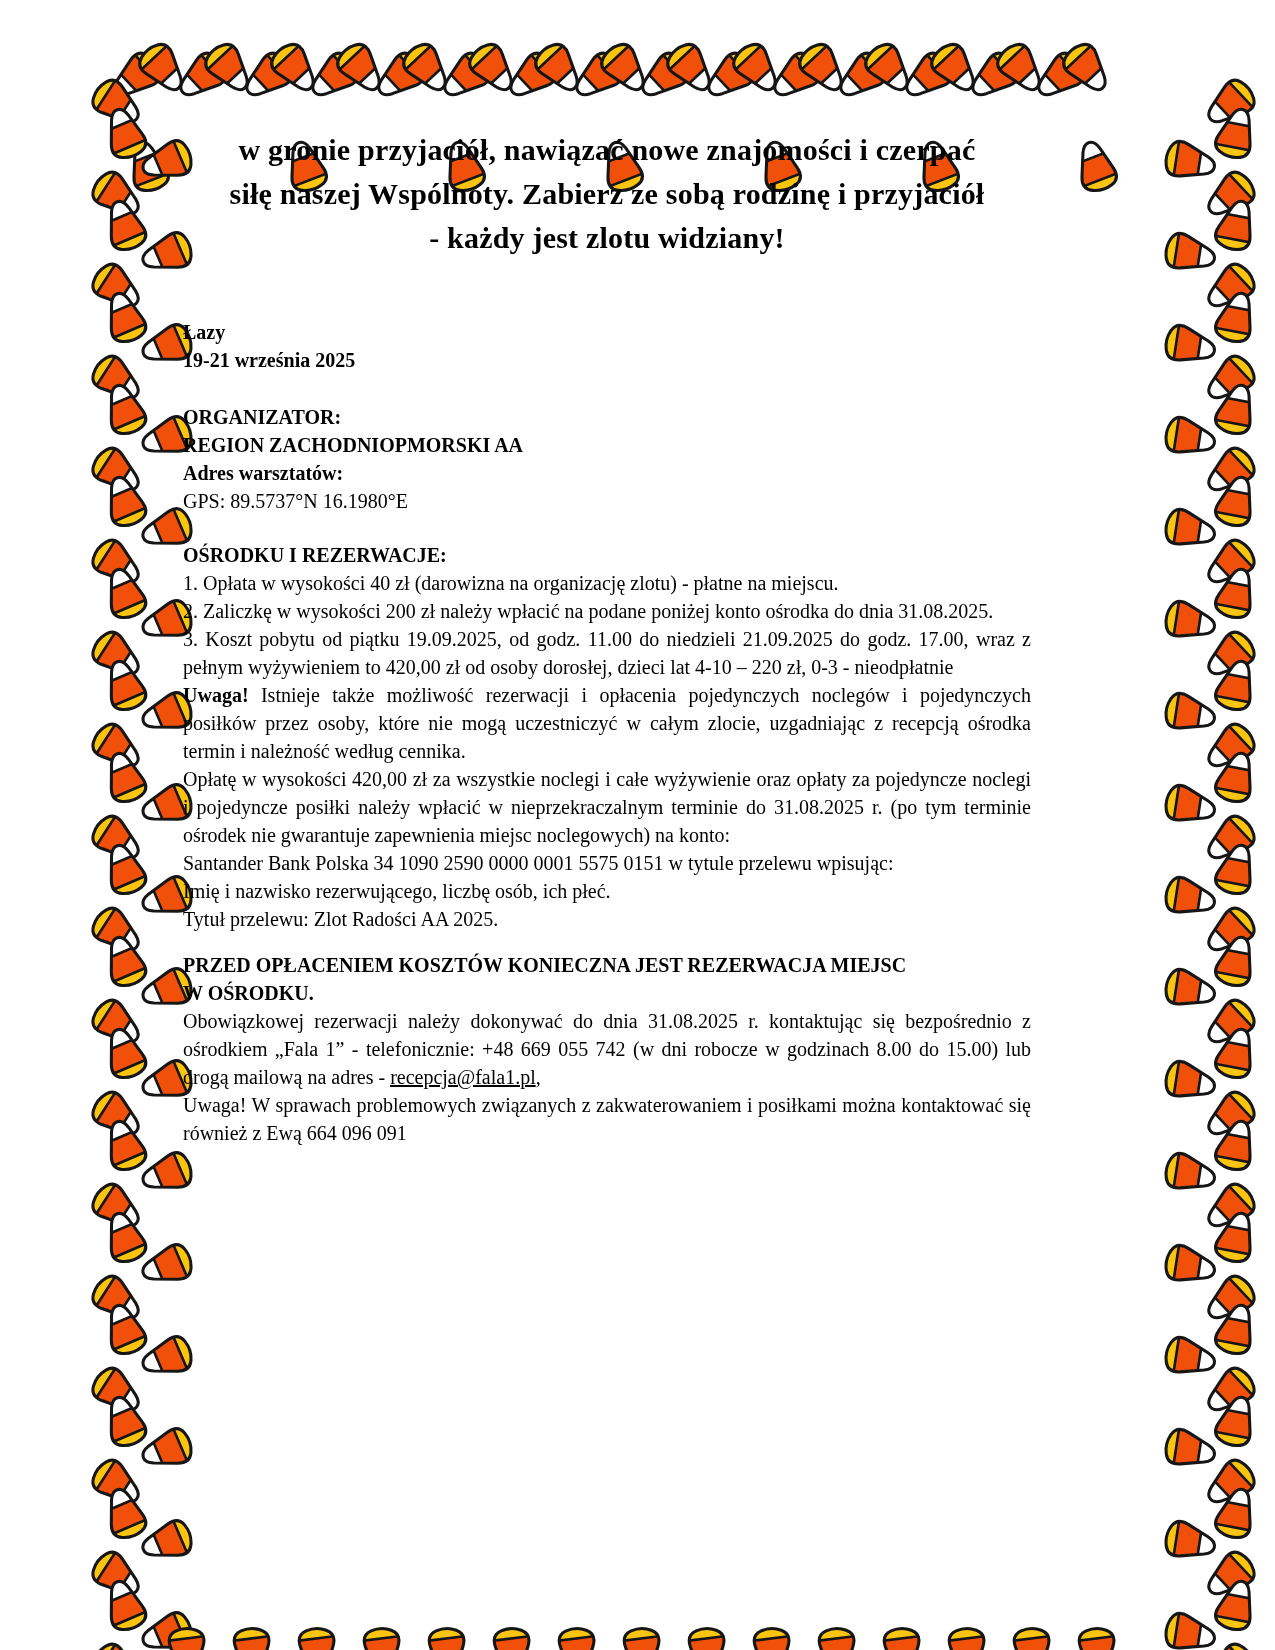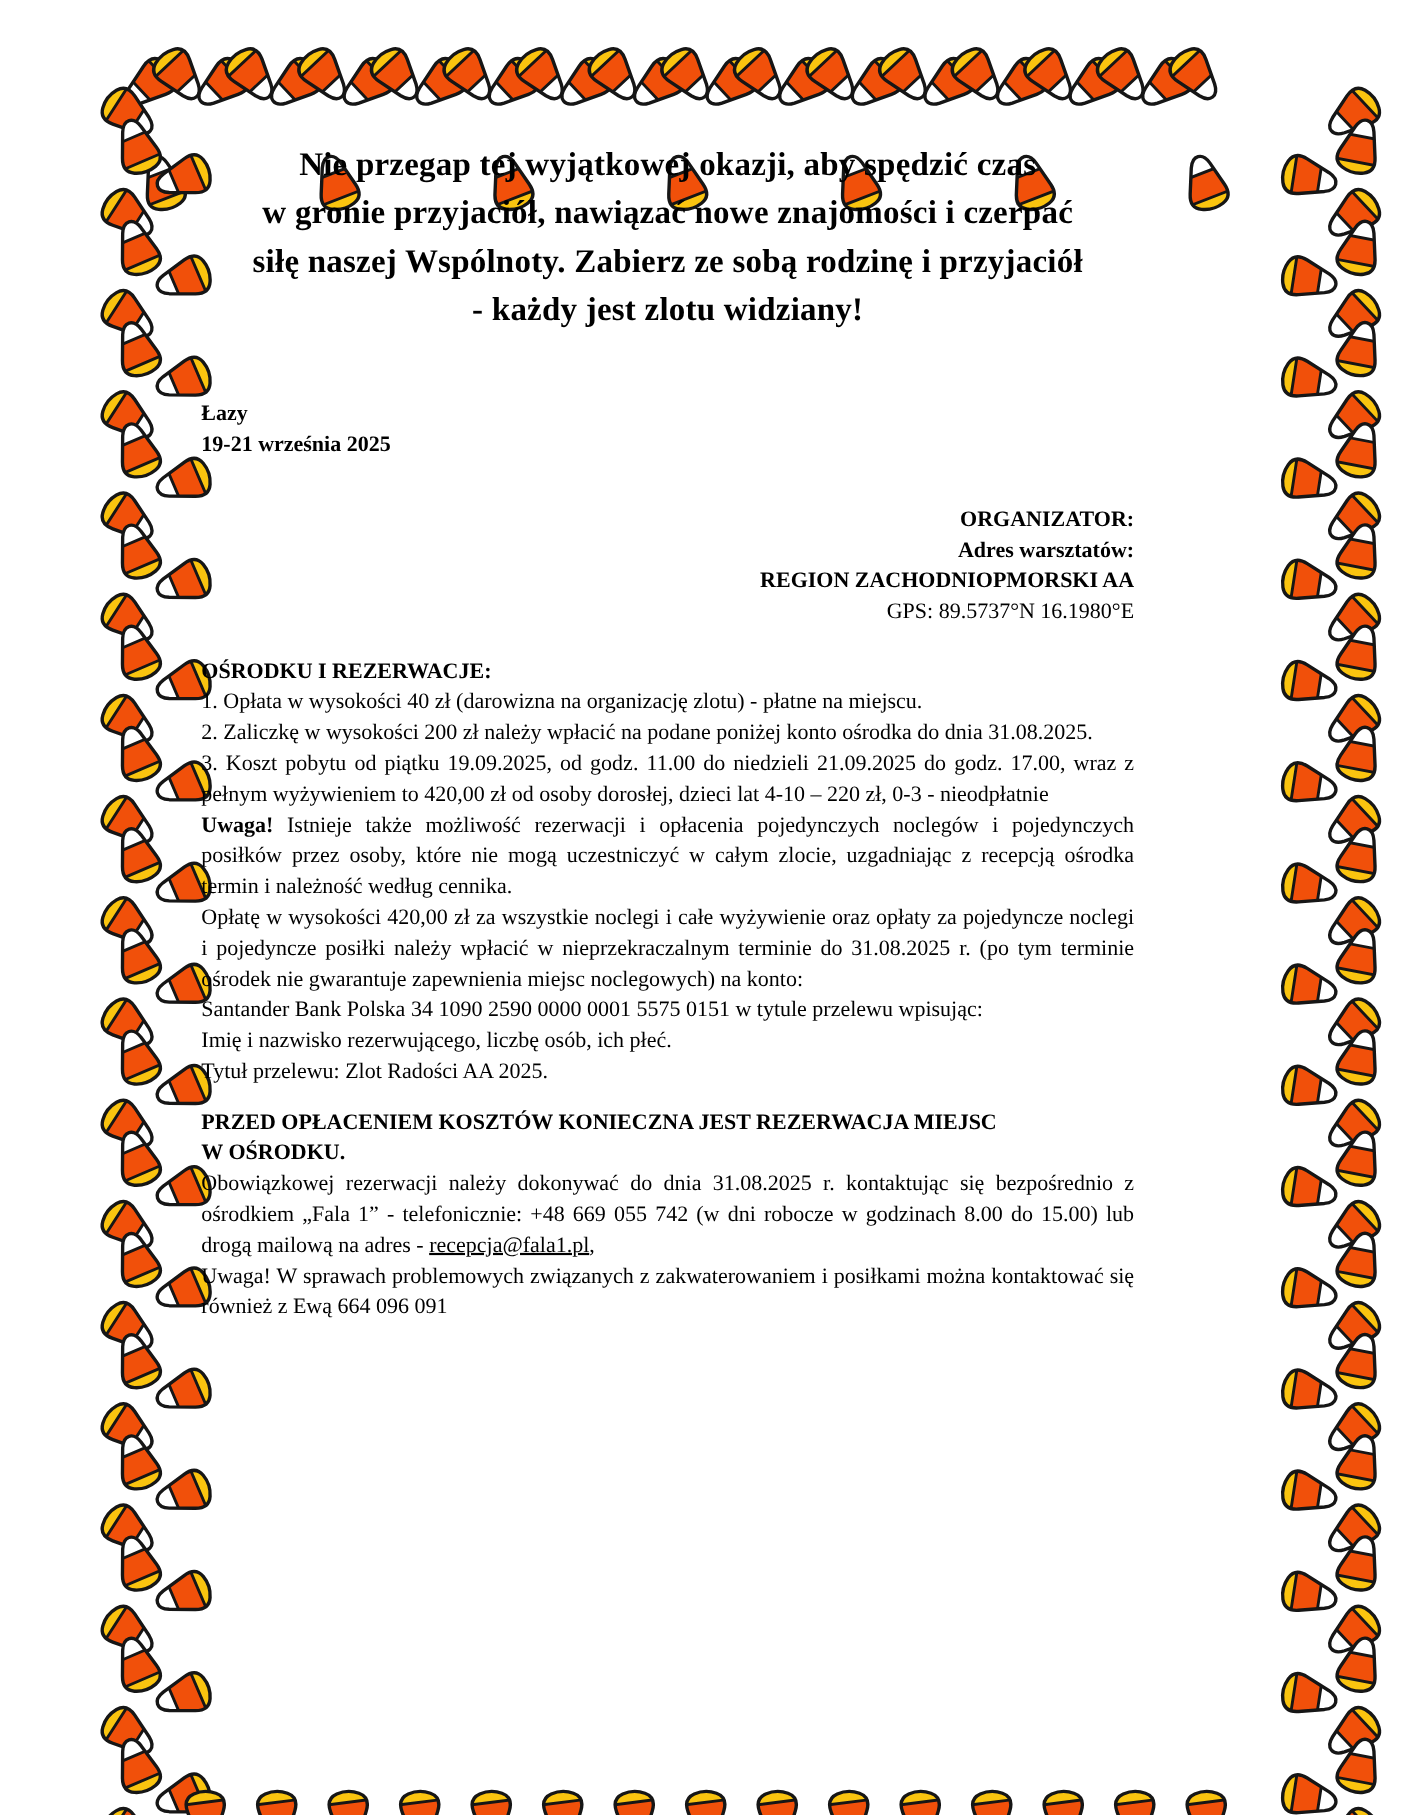--- a/index.html
+++ b/index.html
@@ -32,21 +32,21 @@
     font-size:30px;
     line-height:44px;
     text-align:center;
     letter-spacing:.2px;
   }
   .body-text{font-size:20px;line-height:28px;}
   p{margin:0;}
   .b{font-weight:bold;}
   .justify{text-align:justify;}
   .sec-event{margin-top:58px;}
-  .sec-organizer{margin-top:40px;text-align:right;}
+  .sec-organizer{margin-top:29px;}
   .sec-fees{margin-top:26px;}
   .sec-reservation{margin-top:18px;}
   .email-link{color:#000;cursor:pointer;}
 </style>
 </head>
 <body>
 
 <svg width="0" height="0" style="position:absolute" aria-hidden="true">
   <defs>
     <path id="candy-body" d="M50 8 C60 8 66 16 70 27 L87 78 C93 96 88 109 73 115 C58 121 42 121 27 115 C12 109 7 96 13 78 L30 27 C34 16 40 8 50 8 Z"></path>
@@ -845,35 +845,34 @@
       <span class="candy" style="left: 1075px; top: 1624px; transform: rotate(178deg);">
         <svg viewBox="0 0 100 130" aria-hidden="true">
           <use href="#candy-shape"></use>
         </svg>
       </span>
     </div>
 
   <main class="content">
 
     <header class="intro" id="intro">
-        <div>Nie przegap tej wyjątkowej okazji, aby spędzić czas</div>
         <div>w gronie przyjaciół, nawiązać nowe znajomości i czerpać</div>
         <div>siłę naszej Wspólnoty. Zabierz ze sobą rodzinę i przyjaciół</div>
         <div>- każdy jest zlotu widziany!</div>
       </header>
 
     <section class="body-text sec-event">
       <p class="b">Łazy</p>
       <p class="b">19-21 września 2025</p>
     </section>
 
     <section class="body-text sec-organizer">
       <p class="b">ORGANIZATOR:</p>
+      <p class="b">REGION ZACHODNIOPMORSKI AA</p>
       <p class="b">Adres warsztatów:</p>
-      <p class="b">REGION ZACHODNIOPMORSKI AA</p>
       <p>GPS: 89.5737°N 16.1980°E</p>
     </section>
 
     <section class="body-text sec-fees">
       <p class="b">OŚRODKU I REZERWACJE:</p>
       <div id="fees-paragraphs">
           <p class=""><span>1. Opłata w wysokości 40 zł (darowizna na organizację zlotu) - płatne na miejscu.</span></p>
           <p class=""><span>2. Zaliczkę w wysokości 200 zł należy wpłacić na podane poniżej konto ośrodka do dnia 31.08.2025.</span></p>
           <p class="justify"><span>3. Koszt pobytu od piątku 19.09.2025, od godz. 11.00 do niedzieli 21.09.2025 do godz. 17.00, wraz z pełnym wyżywieniem to 420,00 zł od osoby dorosłej, dzieci lat 4-10 – 220 zł, 0-3 - nieodpłatnie</span></p>
           <p class="justify"><span class="b">Uwaga!</span><span> Istnieje także możliwość rezerwacji i opłacenia pojedynczych noclegów i pojedynczych posiłków przez osoby, które nie mogą uczestniczyć w całym zlocie, uzgadniając z recepcją ośrodka termin i należność według cennika.</span></p>

